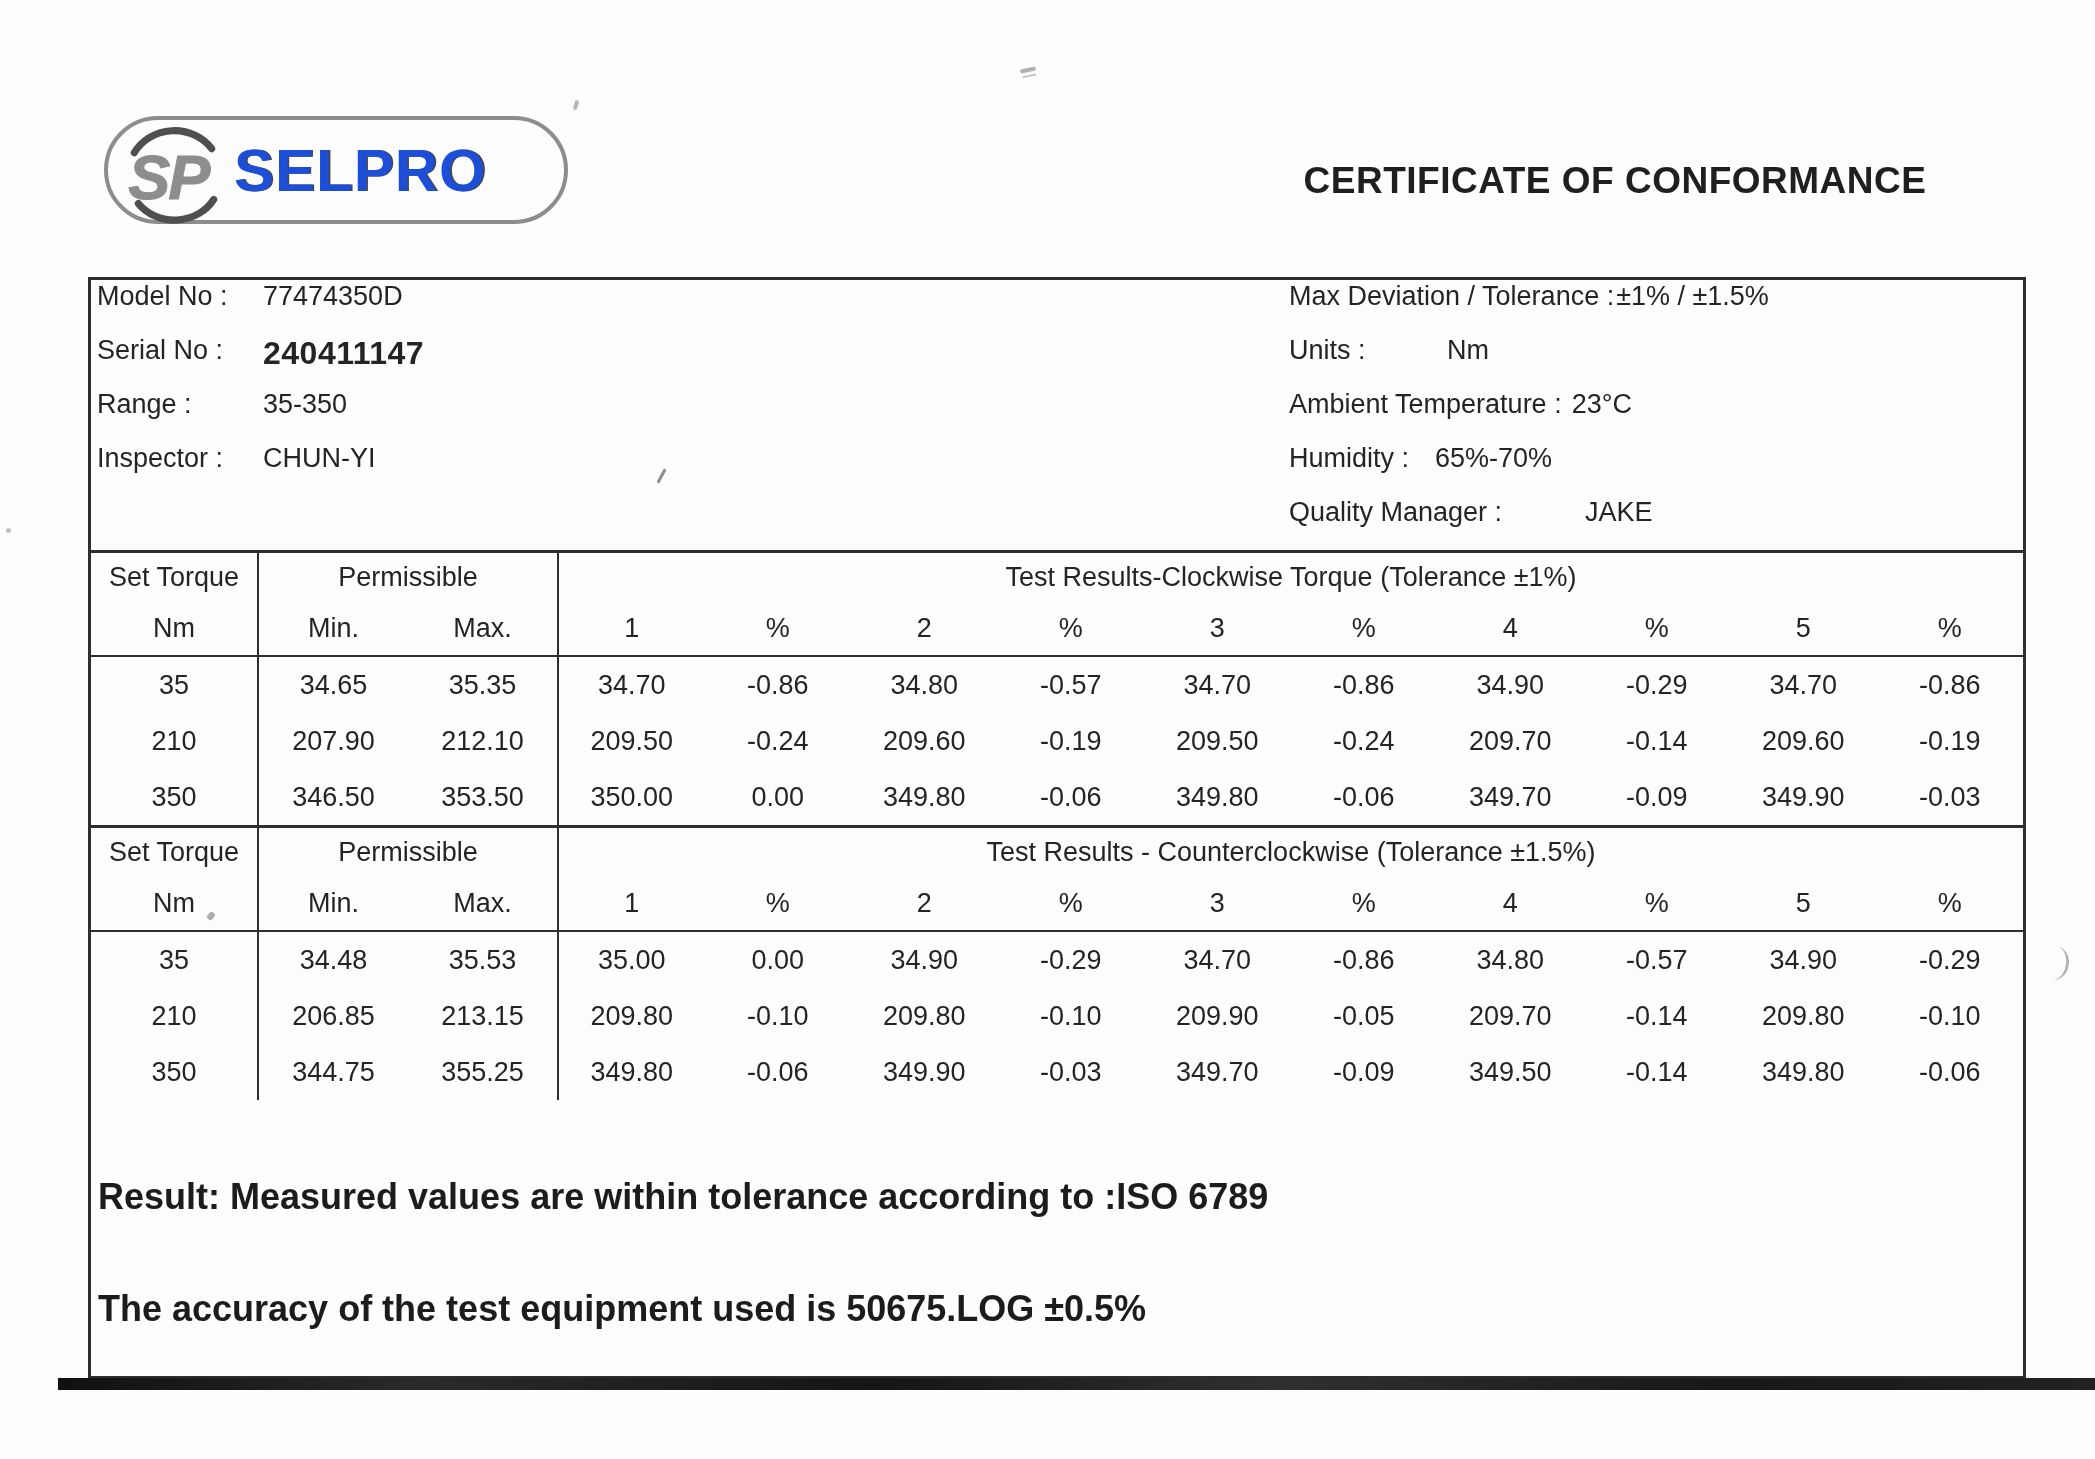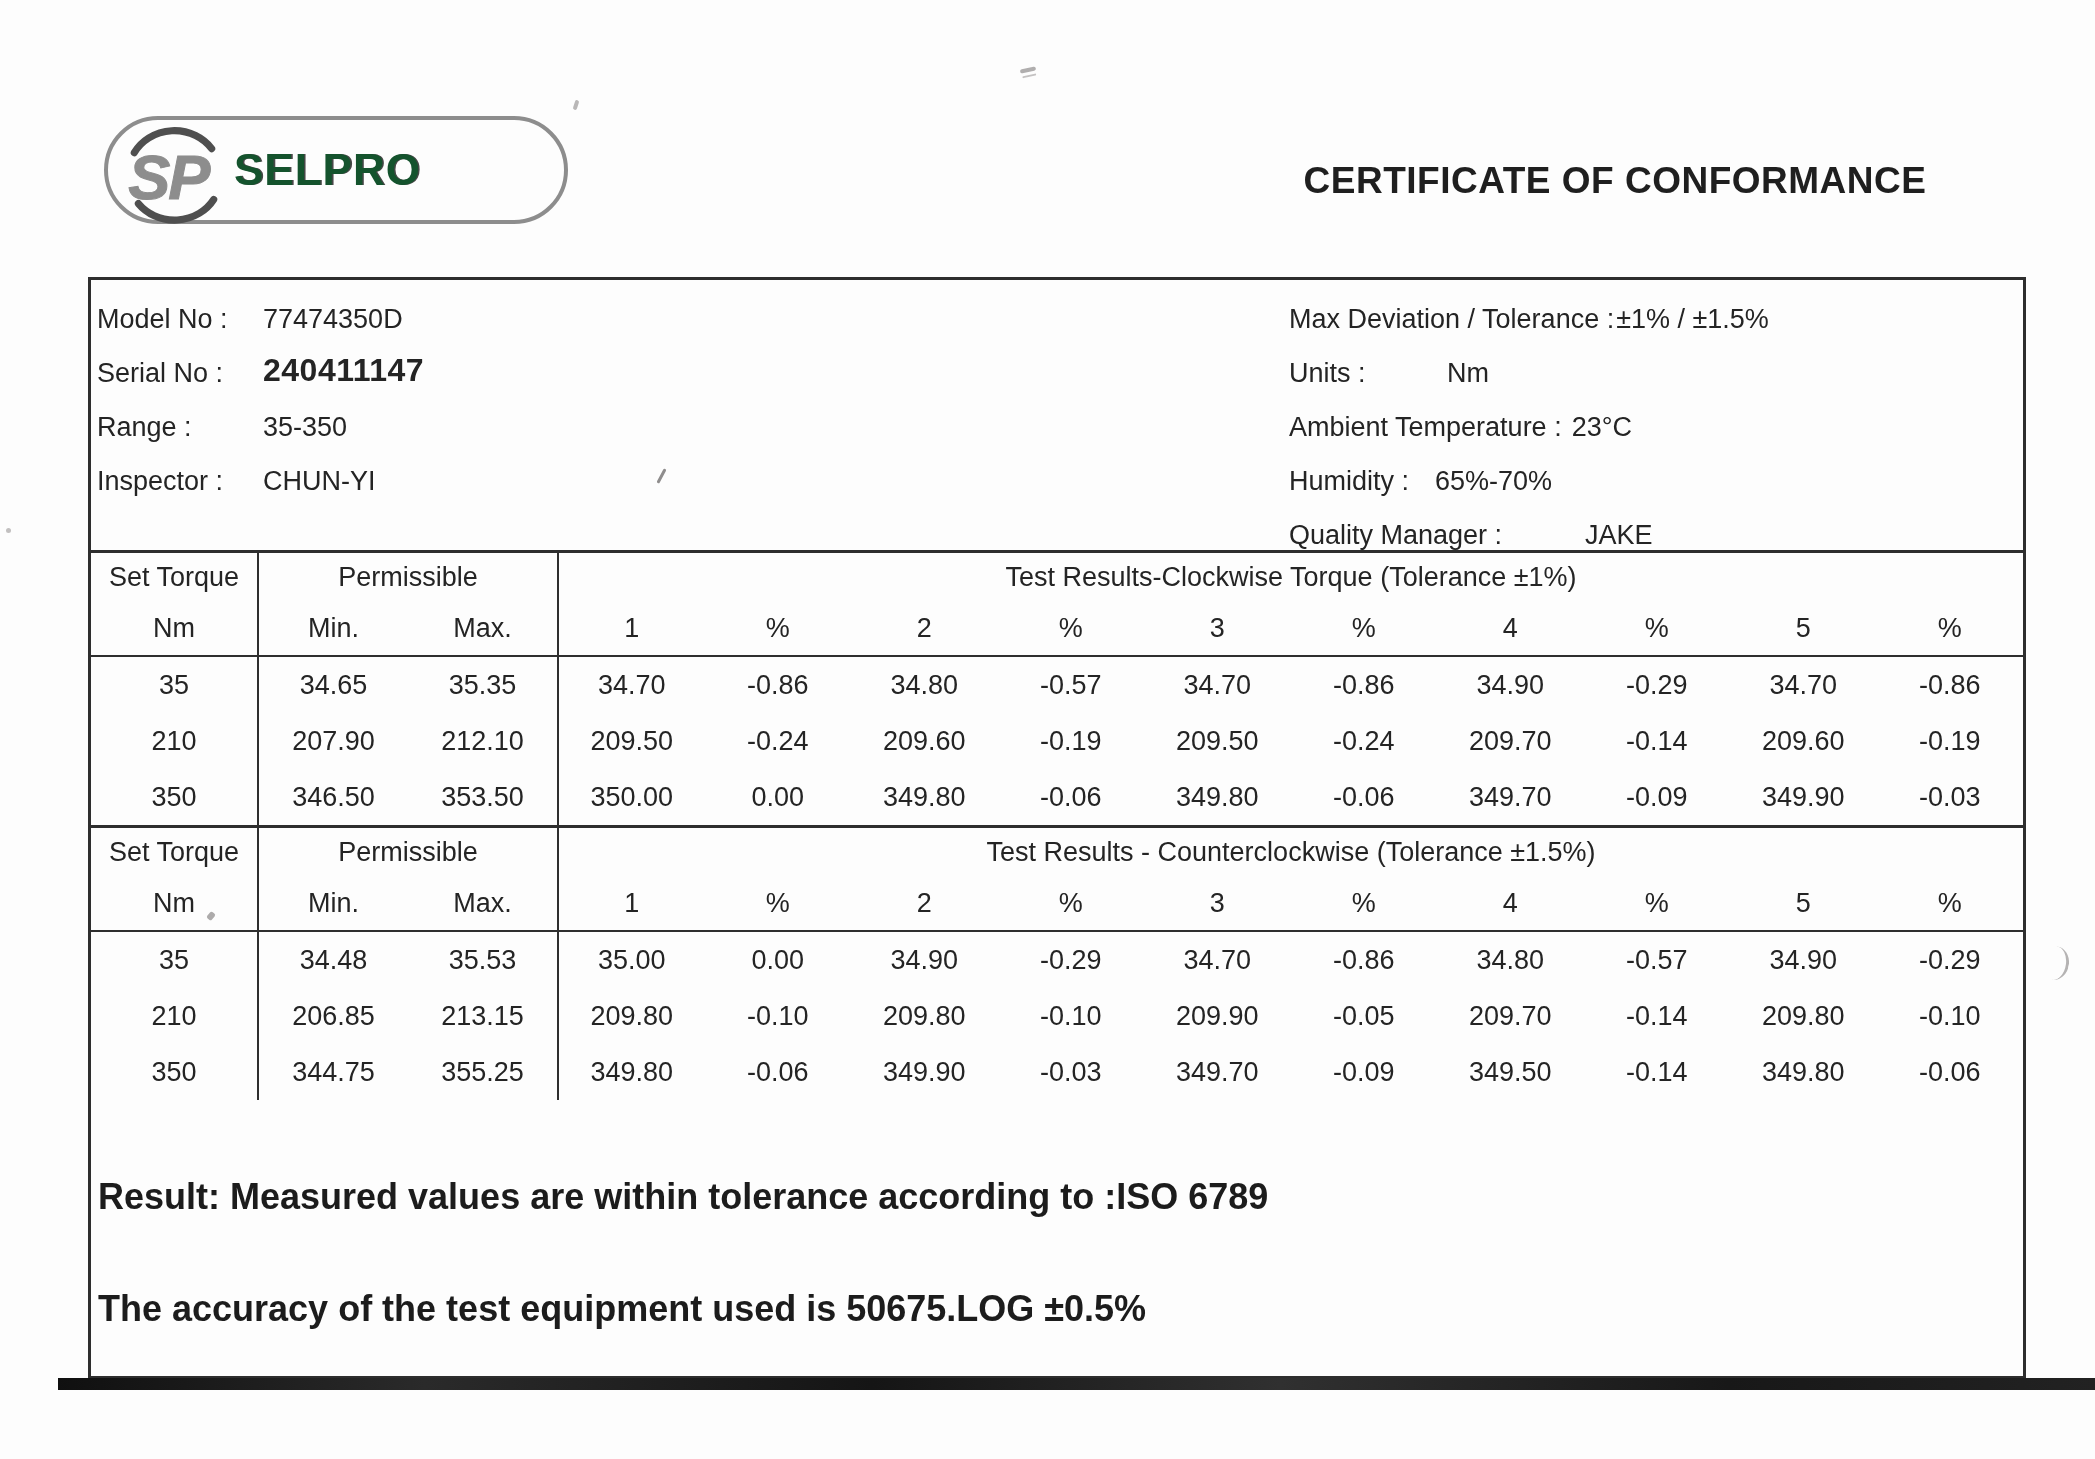--- a/index.html
+++ b/index.html
@@ -9,21 +9,21 @@
     font-family:"Liberation Sans", sans-serif; color:#242424;
   }
 
   
   .logo {
     position:absolute; left:104px; top:116px; width:464px; height:108px;
     border:4px solid #8d8d8d; border-radius:64px;
     box-sizing:border-box; display:flex; align-items:center; padding-left:10px;
   }
   .brand {
-    font-size:44px; font-weight:bold; color:#14532d;
+    font-size:60px; font-weight:bold; color:#1d4ed8;
     letter-spacing:1px; margin-left:4px;
     text-shadow:1.6px 0 0 #474747;
   }
 
   
   .cert-title {
     position:absolute; left:1285px; top:160px; width:660px;
     text-align:center; font-size:37px; font-weight:bold; color:#1f1f1f;
     letter-spacing:0.5px;
   }
@@ -33,21 +33,21 @@
     position:absolute; left:88px; top:277px; width:1938px; height:1102px;
     border:3px solid #2e2e2e; box-sizing:border-box;
     display:flex; flex-direction:column;
   }
 
   
   .info-section { position:relative; height:270px; border-bottom:3px solid #2e2e2e; flex:none; }
   .info-col { position:absolute; top:1px; }
   .info-col.left  { left:6px;   width:1080px; }
   .info-col.right { left:1198px; width:730px; }
-  .info-row { height:54px; display:flex; align-items:flex-end; font-size:27px; }
+  .info-row { height:54px; display:flex; align-items:flex-start; font-size:27px; }
   .info-row .label { flex:none; }
   .info-col.left .label { width:166px; }
   .info-col.right .info-row:nth-child(1) .label { margin-right:2px; }
   .info-col.right .info-row:nth-child(2) .label { width:158px; }
   .info-col.right .info-row:nth-child(3) .label { margin-right:10px; }
   .info-col.right .info-row:nth-child(4) .label { width:146px; }
   .info-col.right .info-row:nth-child(5) .label { width:296px; }
   .value.bold { font-weight:bold; font-size:32px; letter-spacing:0.5px; }
 
   

